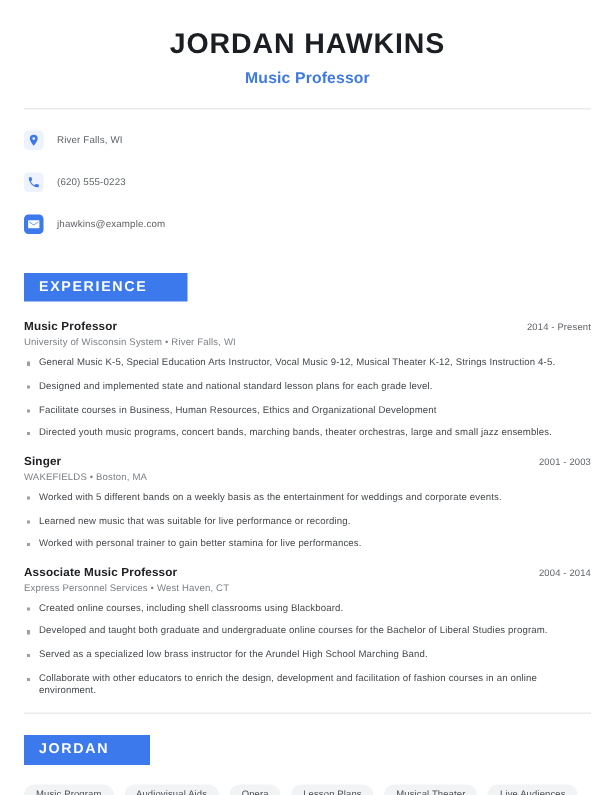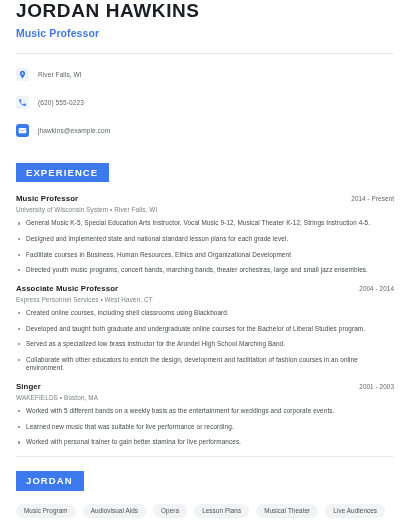--- a/index.html
+++ b/index.html
@@ -17,21 +17,22 @@
   .page {
     width: 410px;
     height: 530px;
     box-sizing: border-box;
     padding: 0 16px;
     position: relative;
   }
 
   
   .header {
-    text-align: left;
+    text-align: center;
+    padding-top: 19px;
   }
   .full-name {
     font-size: 19px;
     font-weight: bold;
     letter-spacing: 0.6px;
     color: #1b1f23;
     line-height: 1.15;
     margin: 0;
   }
   .job-title {
@@ -78,21 +79,21 @@
 
   
   .section { margin-top: 4px; }
   .section-badge {
     display: inline-block;
     background: #3b79ec;
     color: #ffffff;
     font-size: 9.5px;
     font-weight: bold;
     letter-spacing: 1.1px;
-    padding: 5px 11px 5px 10px;
+    padding: 5px 27px 5px 10px;
     line-height: 1;
   }
 
   
   .exp-list { margin-top: 12px; }
   .exp-item { margin-bottom: 9px; }
   .exp-head {
     display: flex;
     justify-content: space-between;
     align-items: baseline;
@@ -213,45 +214,45 @@
         <ul class="bullets">
           <li>General Music K-5, Special Education Arts Instructor, Vocal Music 9-12, Musical Theater K-12, Strings Instruction 4-5.</li>
           <li>Designed and implemented state and national standard lesson plans for each grade level.</li>
           <li>Facilitate courses in Business, Human Resources, Ethics and Organizational Development</li>
           <li>Directed youth music programs, concert bands, marching bands, theater orchestras, large and small jazz ensembles.</li>
         </ul>
       </div>
 
       <div class="exp-item">
         <div class="exp-head">
+          <span class="exp-role">Singer</span>
+          <span class="exp-dates">2001 - 2003</span>
+        </div>
+        <div class="exp-org">WAKEFIELDS  •  Boston, MA</div>
+        <ul class="bullets">
+          <li>Worked with 5 different bands on a weekly basis as the entertainment for weddings and corporate events.</li>
+          <li>Learned new music that was suitable for live performance or recording.</li>
+          <li>Worked with personal trainer to gain better stamina for live performances.</li>
+        </ul>
+      </div>
+
+      <div class="exp-item">
+        <div class="exp-head">
           <span class="exp-role">Associate Music Professor</span>
           <span class="exp-dates">2004 - 2014</span>
         </div>
         <div class="exp-org">Express Personnel Services  •  West Haven, CT</div>
         <ul class="bullets">
           <li>Created online courses, including shell classrooms using Blackboard.</li>
           <li>Developed and taught both graduate and undergraduate online courses for the Bachelor of Liberal Studies program.</li>
           <li>Served as a specialized low brass instructor for the Arundel High School Marching Band.</li>
           <li>Collaborate with other educators to enrich the design, development and facilitation of fashion courses in an online environment.</li>
         </ul>
       </div>
 
-      <div class="exp-item">
-        <div class="exp-head">
-          <span class="exp-role">Singer</span>
-          <span class="exp-dates">2001 - 2003</span>
-        </div>
-        <div class="exp-org">WAKEFIELDS  •  Boston, MA</div>
-        <ul class="bullets">
-          <li>Worked with 5 different bands on a weekly basis as the entertainment for weddings and corporate events.</li>
-          <li>Learned new music that was suitable for live performance or recording.</li>
-          <li>Worked with personal trainer to gain better stamina for live performances.</li>
-        </ul>
-      </div>
-
     </div>
   </div>
 
   <div class="divider" style="margin-top:4px;"></div>
 
   <div class="section" style="margin-top:13px;">
     <div class="section-badge">JORDAN</div>
 
     <div class="skills-wrap">
       <span class="skill-chip">Music Program</span>

